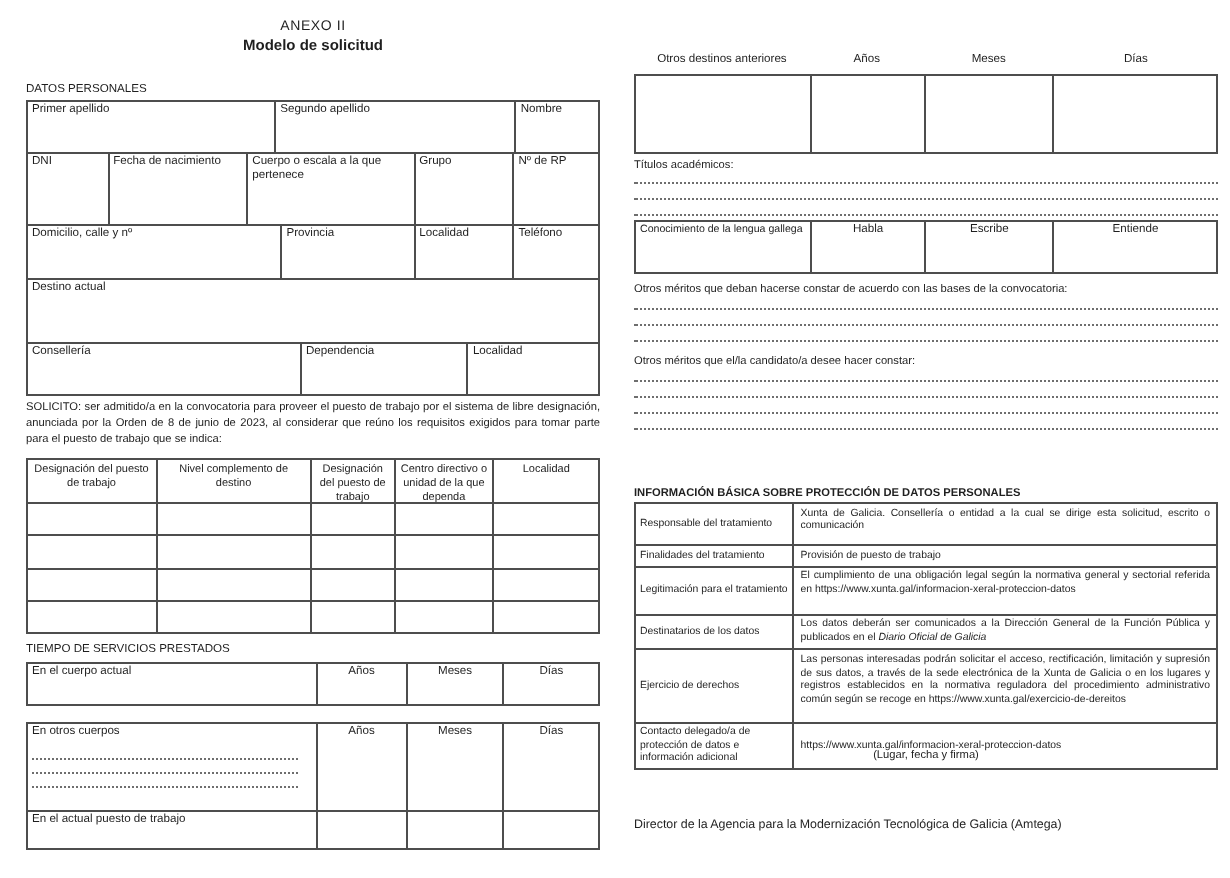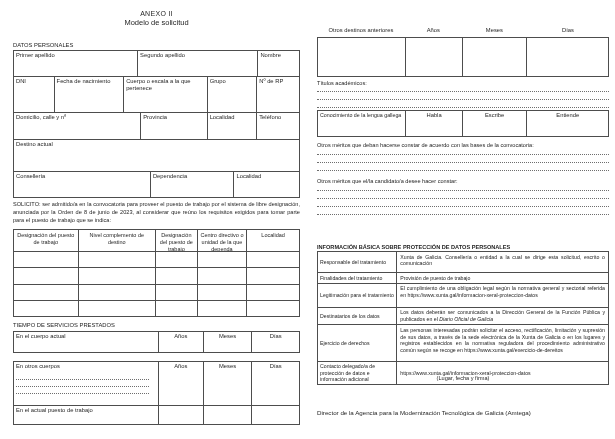--- a/index.html
+++ b/index.html
@@ -8,21 +8,21 @@
   .page {
     position:relative; width:615px; height:439px; background:#ffffff;
     font-family:"Liberation Sans","DejaVu Sans",sans-serif; color:#1f1f1f;
   }
   .col { position:absolute; top:0; }
   .col-left  { left:13px;  width:287px; height:439px; }
   .col-right { left:317px; width:292px; height:439px; }
 
   .title-block { position:absolute; top:10px; left:0; right:0; text-align:center; }
   .t1 { font-size:7px; letter-spacing:.3px; }
-  .t2 { font-size:7.5px; font-weight:normal; margin-top:1px; }
+  .t2 { font-size:7.5px; font-weight:bold; margin-top:1px; }
 
   .sec-label { position:absolute; left:0; font-size:5.8px; }
 
   .tbl { position:absolute; left:0; right:0; display:flex; flex-direction:column;
          border:1px solid #4d4d4d; background:#fff; }
   .row { display:flex; border-top:1px solid #4d4d4d; min-height:0; }
   .row:first-child { border-top:none; }
   .cell { border-left:1px solid #4d4d4d; padding:1px 2px; font-size:5.8px;
           line-height:1.25; overflow:hidden; }
   .cell:first-child { border-left:none; }

